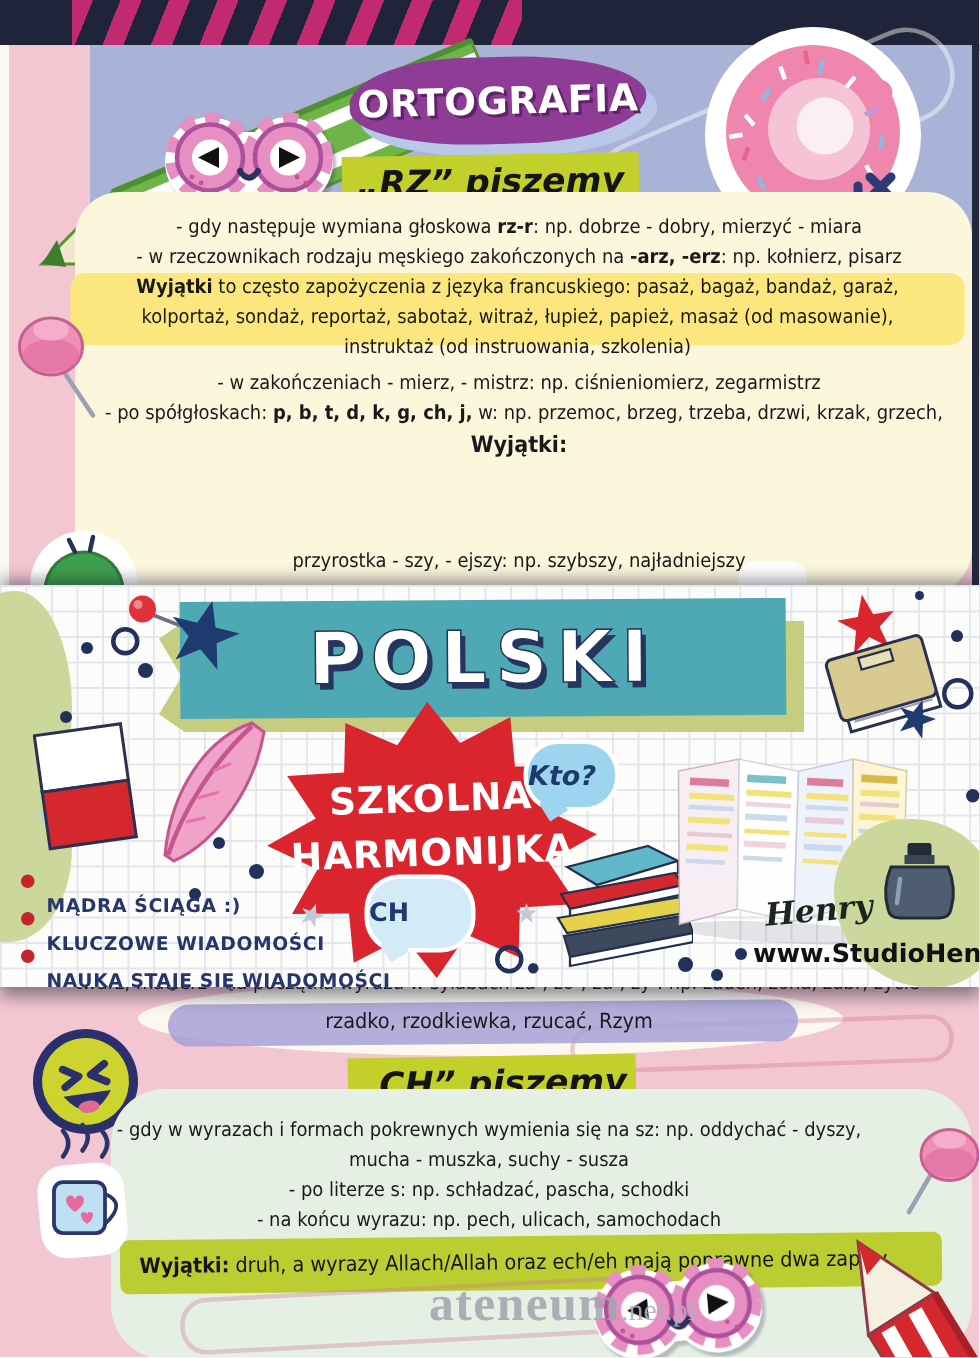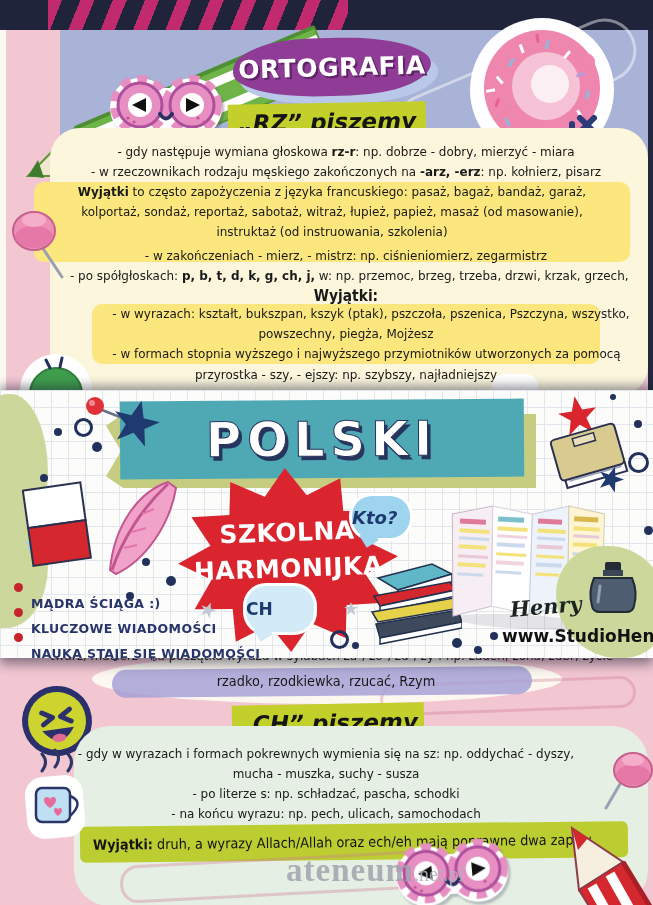--- a/index.html
+++ b/index.html
@@ -155,35 +155,30 @@
 
     <div class="abs hl-header" style="left:228px;top:73px;width:198px;height:37px">
       <span>„RZ” piszemy</span>
     </div>
 
     <div class="abs cream-panel"></div>
 
     <div class="tline" style="top:112px"><span>- gdy następuje wymiana głoskowa </span><b>rz-r</b><span>: np. dobrze - dobry, mierzyć - miara</span></div>
     <div class="tline" style="top:132px"><span>- w rzeczownikach rodzaju męskiego zakończonych na </span><b>-arz, -erz</b><span>: np. kołnierz, pisarz</span></div>
 
-    <div class="yblock" style="left:34px;top:152px;width:596px;height:80px">
+    <div class="yblock" style="left:47px;top:152px;width:596px;height:48px">
       <div class="yl"><b>Wyjątki</b><span> to często zapożyczenia z języka francuskiego: pasaż, bagaż, bandaż, garaż,</span></div>
       <div class="yl">kolportaż, sondaż, reportaż, sabotaż, witraż, łupież, papież, masaż (od masowanie),</div>
       <div class="yl">instruktaż (od instruowania, szkolenia)</div>
     </div>
 
     <div class="tline" style="top:216px">- w zakończeniach - mierz, - mistrz: np. ciśnieniomierz, zegarmistrz</div>
     <div class="tline" style="top:236px"><span>- po spółgłoskach: </span><b>p, b, t, d, k, g, ch, j,</b><span> w: np. przemoc, brzeg, trzeba, drzwi, krzak, grzech,</span></div>
     <div class="tline" style="top:256px;font-weight:bold;font-size:15px">Wyjątki:</div>
 
-    <div class="yblock" style="left:92px;top:274px;width:508px;height:60px">
-      <div class="yl">- w wyrazach: kształt, bukszpan, kszyk (ptak), pszczoła, pszenica, Pszczyna, wszystko,</div>
-      <div class="yl">powszechny, piegża, Mojżesz</div>
-      <div class="yl">- w formach stopnia wyższego i najwyższego przymiotników utworzonych za pomocą</div>
-    </div>
     <div class="tline" style="top:335px">przyrostka - szy, - ejszy: np. szybszy, najładniejszy</div>
 
     <svg class="abs" style="left:8px;top:175px" width="64" height="84" viewBox="0 0 64 84">
       <line x1="34" y1="42" x2="54" y2="72" stroke="#9aa0b4" stroke-width="3" stroke-linecap="round"></line>
       <ellipse cx="26" cy="26" rx="21" ry="19" fill="#ee8fb5" stroke="#c6608e" stroke-width="2"></ellipse>
       <ellipse cx="26" cy="32" rx="19" ry="11" fill="#e272a4" opacity=".8"></ellipse>
       <ellipse cx="26" cy="15" rx="12" ry="7" fill="#f5aec9"></ellipse>
     </svg>
 
     <svg class="abs" style="left:16px;top:318px" width="80" height="60" viewBox="0 0 80 60">

